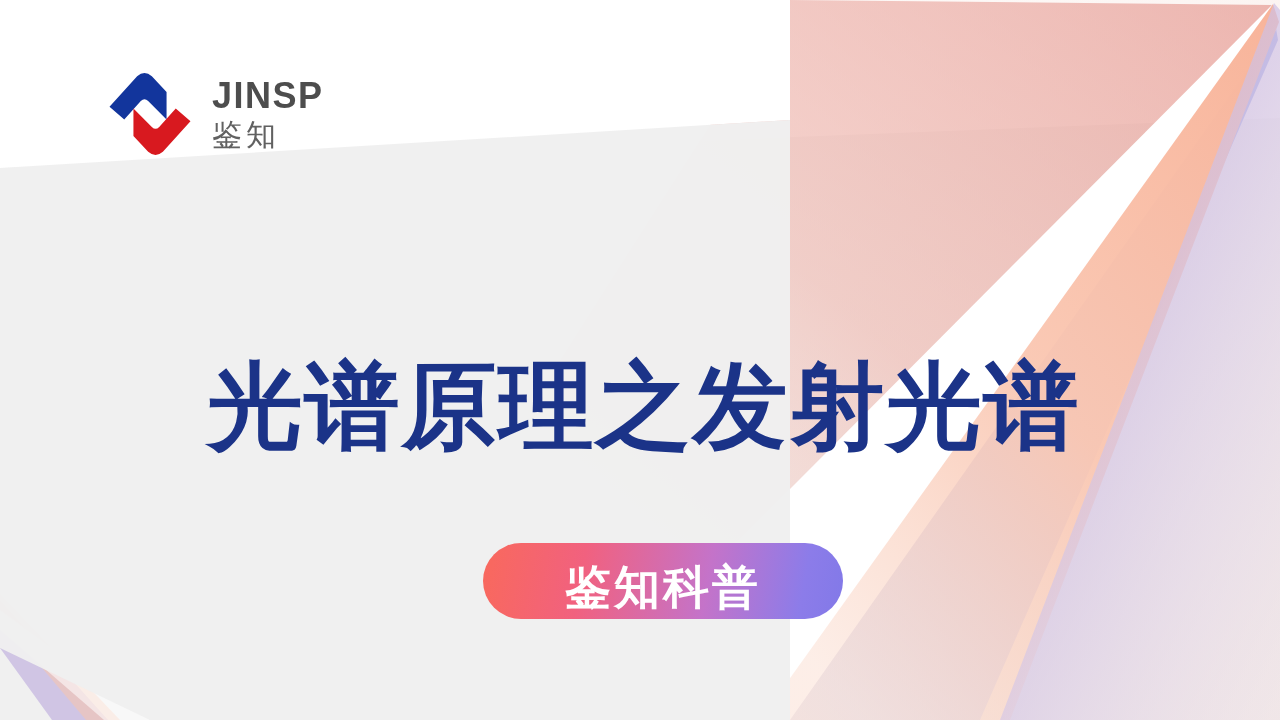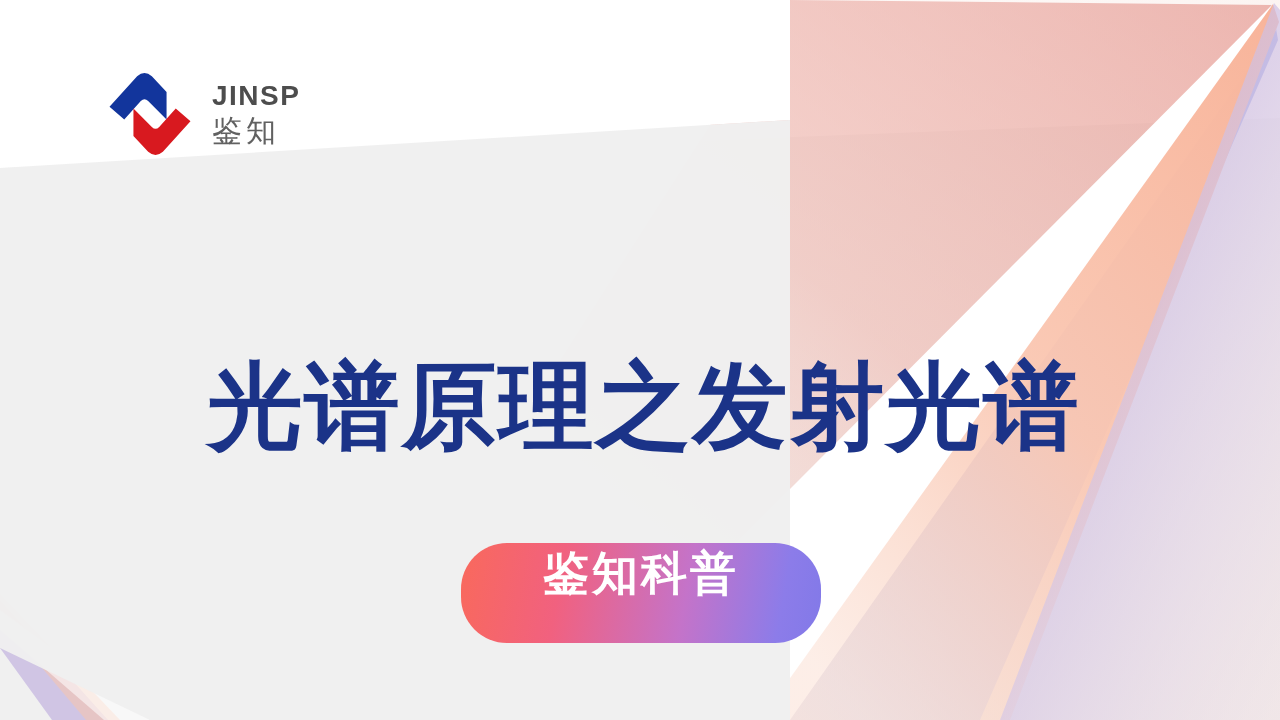--- a/index.html
+++ b/index.html
@@ -48,21 +48,21 @@
     height: 92px;
     flex: 0 0 auto;
   }
   .logo-words {
     display: flex;
     flex-direction: column;
     justify-content: center;
     line-height: 1;
   }
   .logo-latin {
-    font-size: 28px;
+    font-size: 36px;
     font-weight: 700;
     letter-spacing: 1.5px;
     color: #4d4d4d;
     font-family: "Liberation Sans", "DejaVu Sans", sans-serif;
   }
   .logo-cn {
     margin-top: 6px;
     font-size: 30px;
     font-weight: 500;
     letter-spacing: 4px;
@@ -83,28 +83,28 @@
     font-weight: 700;
     letter-spacing: 2px;
     color: #1b3388;
     line-height: 1.15;
     white-space: nowrap;
   }
 
   
   .pill {
     position: absolute;
-    left: 461px;
+    left: 483px;
     top: 543px;
     width: 360px;
-    height: 100px;
+    height: 76px;
     border-radius: 46px;
     background: linear-gradient(100deg, #f9695c 0%, #f1617f 28%, #c473c9 62%, #8c7ce9 88%, #8279e8 100%);
     display: flex;
-    align-items: flex-start;
+    align-items: flex-end;
     justify-content: center;
     z-index: 6;
     border: none;
     padding: 0;
     cursor: pointer;
   }
   .pill-label {
     font-family: "DejaVu Sans", "Liberation Sans", sans-serif;
     font-size: 46px;
     font-weight: 700;

